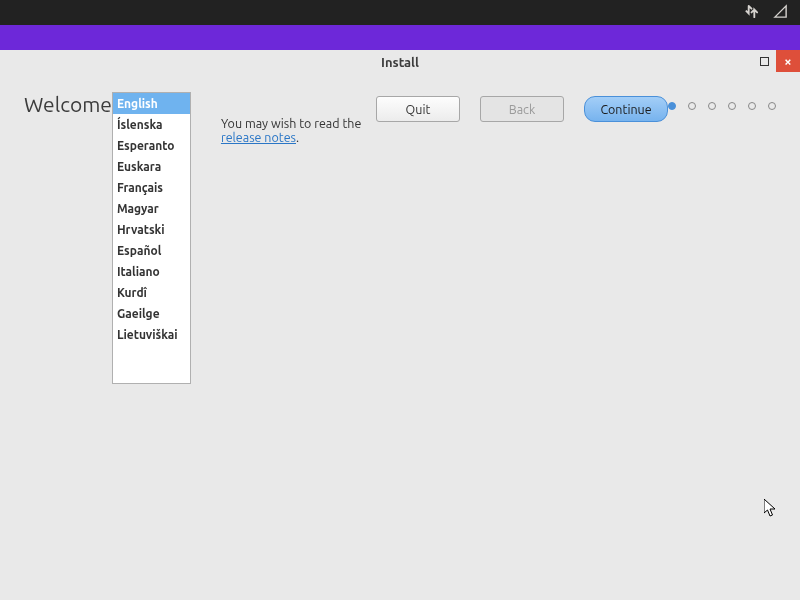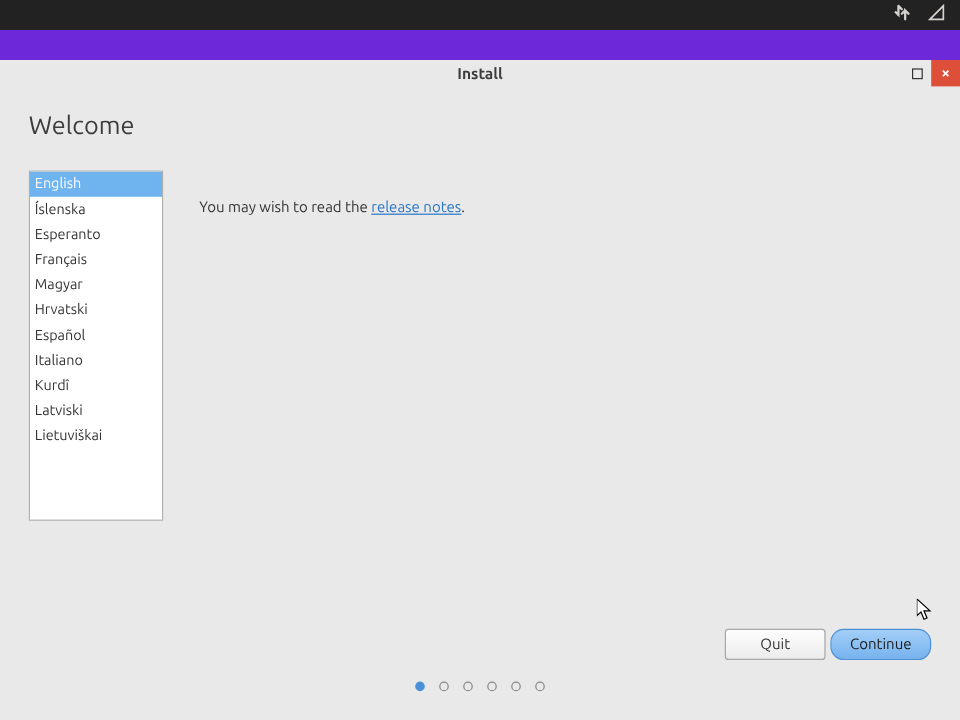--- a/index.html
+++ b/index.html
@@ -66,21 +66,21 @@
       font-weight: bold;
     }
     .win-btn.max .box {
       width: 9px; height: 9px; border: 1.5px solid #333;
     }
     
     .content {
       flex: 1;
       padding: 18px 24px 10px 24px;
       display: flex;
-      flex-direction: column;
+      flex-direction: row;
     }
     
     .heading {
       font-size: 21px;
       font-weight: 400;
       color: #3c3c3c;
       margin-bottom: 26px;
     }
     
     .body-row {
@@ -90,20 +90,21 @@
     }
     
     .lang-list {
       width: 112px;
       height: 292px;
       background: #ffffff;
       border: 1px solid #b0b0b0;
       overflow: hidden;
       font-size: 12px;
       color: #333;
+      font-weight: bold;
     }
     .lang-item {
       padding: 2px 4px 2px 4px;
       line-height: 17px;
       cursor: pointer;
       white-space: nowrap;
     }
     .lang-item.selected {
       background: #6fb3ef;
       color: #ffffff;
@@ -116,21 +117,21 @@
     }
     .info-text a {
       color: #2a76c6;
       text-decoration: underline;
       margin-top: 36px;
     }
     
     .button-row {
       display: flex;
       justify-content: flex-end;
-      gap: 4px;
+      gap: 20px;
       padding: 4px 0 8px 0;
     }
     .btn {
       width: 84px;
       height: 26px;
       font-size: 12.5px;
       border: 1px solid #a7a7a7;
       border-radius: 3px;
       background: linear-gradient(#fdfdfd, #ececec);
       color: #333;
@@ -206,36 +207,38 @@
     </div>
 
     <div class="content">
       <div class="heading">Welcome</div>
 
       <div class="body-row">
         <div class="lang-list" id="lang-list">
             <div class="lang-item selected">English</div>
             <div class="lang-item">Íslenska</div>
             <div class="lang-item">Esperanto</div>
+            <div class="lang-item">Euskara</div>
             <div class="lang-item">Français</div>
             <div class="lang-item">Magyar</div>
             <div class="lang-item">Hrvatski</div>
             <div class="lang-item">Español</div>
             <div class="lang-item">Italiano</div>
             <div class="lang-item">Kurdî</div>
-            <div class="lang-item">Latviski</div>
+            <div class="lang-item">Gaeilge</div>
             <div class="lang-item">Lietuviškai</div>
           </div>
         <div class="info-text">
           <span>You may wish to read the </span><a href="#">release notes</a><span>.</span>
         </div>
       </div>
 
       <div class="button-row">
         <div class="btn">Quit</div>
+        <div class="btn disabled">Back</div>
         <div class="btn primary">Continue</div>
       </div>
 
       <div class="dots" id="dots">
           <div class="dot active"></div>
           <div class="dot"></div>
           <div class="dot"></div>
           <div class="dot"></div>
           <div class="dot"></div>
           <div class="dot"></div>

